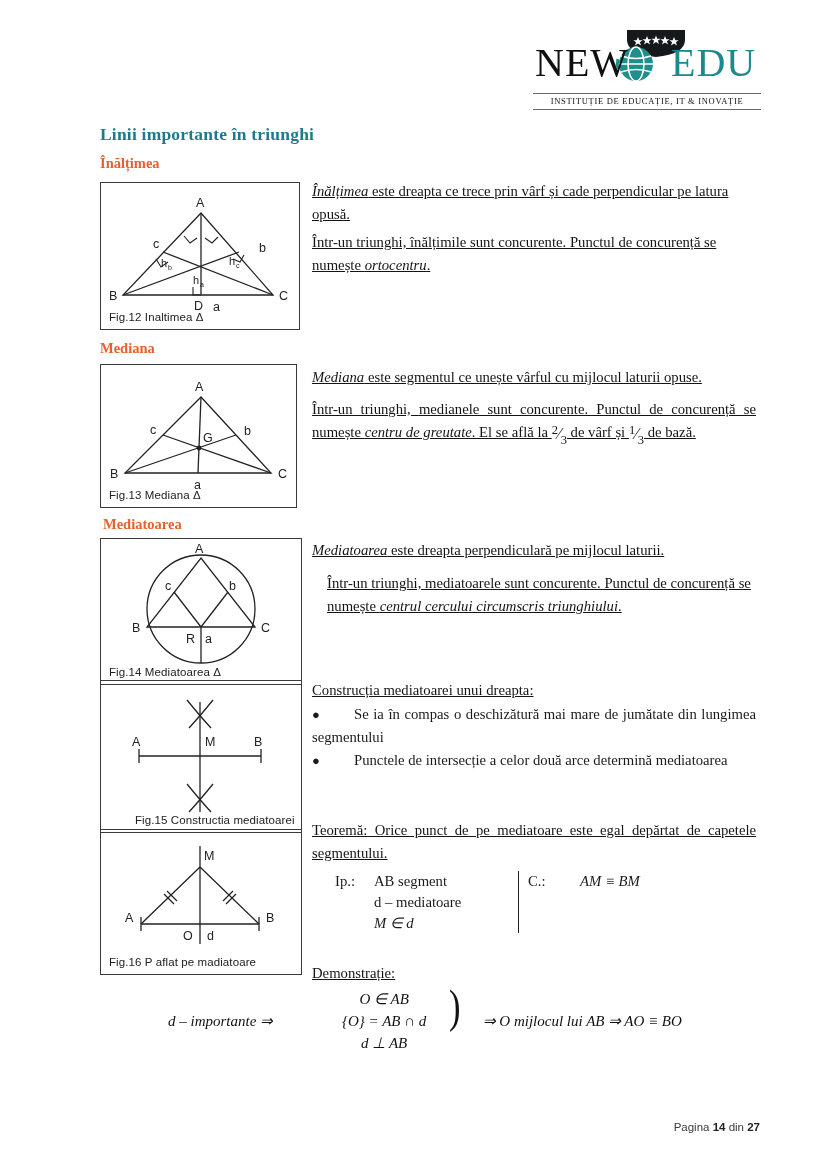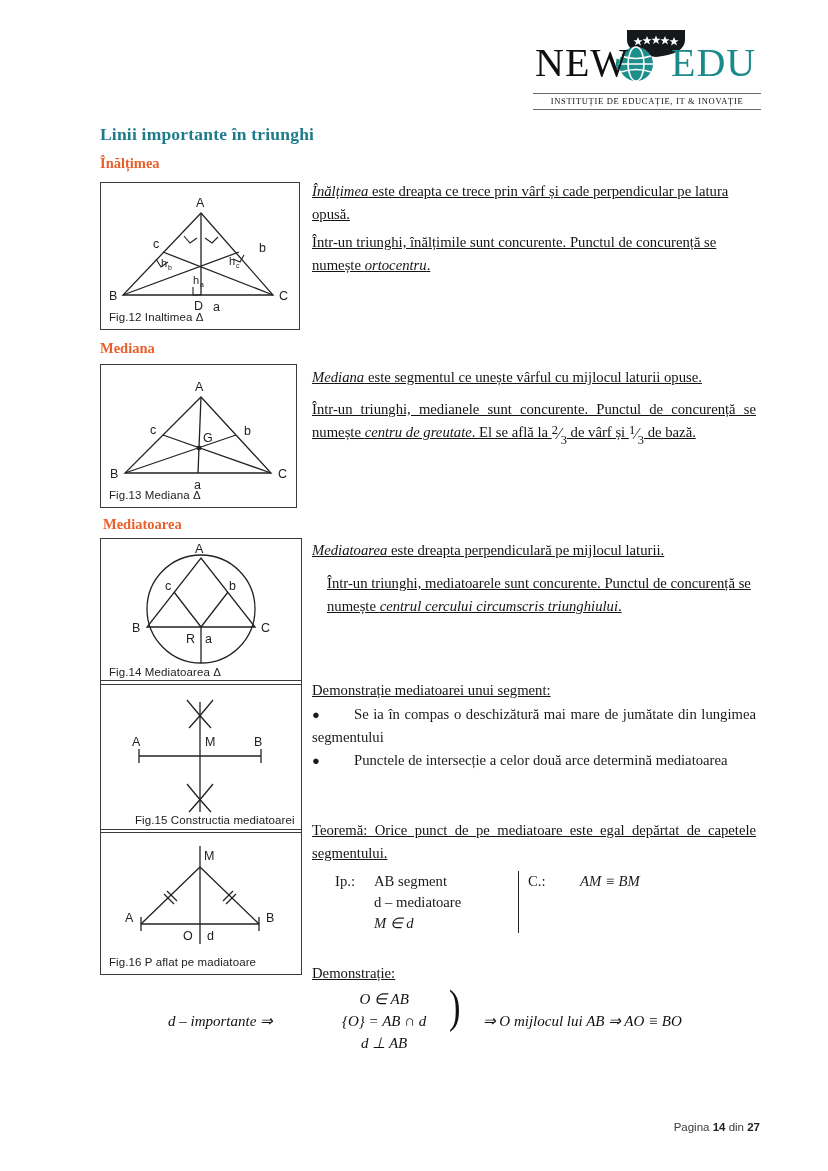--- a/index.html
+++ b/index.html
@@ -442,21 +442,21 @@
   <div class="ptext" id="t-inalt-2"><span>Într-un triunghi, înălțimile sunt concurente. Punctul de concurență se numește </span><span class="ui">ortocentru</span><span>.</span></div>
 
   <div class="ptext" id="t-med-1"><span class="ui">Mediana</span><span> este segmentul ce unește vârful cu mijlocul laturii opuse.</span></div>
 
   <div class="ptext just" id="t-med-2"><span>Într-un triunghi, medianele sunt concurente. Punctul de concurență se numește </span><span class="ui">centru de greutate</span><span>. El se află la </span><span class="frac"><span class="num">2</span><span class="sl">⁄</span><span class="den">3</span></span><span> de vârf și </span><span class="frac"><span class="num">1</span><span class="sl">⁄</span><span class="den">3</span></span><span> de bază.</span></div>
 
   <div class="ptext" id="t-mdt-1"><span class="ui">Mediatoarea</span><span> este dreapta perpendiculară pe mijlocul laturii.</span></div>
 
   <div class="ptext" id="t-mdt-2"><span>Într-un triunghi, mediatoarele sunt concurente. Punctul de concurență se numește </span><span class="ui">centrul cercului circumscris triunghiului</span><span>.</span></div>
 
-  <div class="ptext" id="t-constr">Demonstrație mediatoarei unui segment:</div>
+  <div class="ptext" id="t-constr">Construcția mediatoarei unui dreapta:</div>
 
   <div class="bullets">
     <div class="bul-row"><span class="bul-dot"><span>●</span></span><span>Se ia în compas o deschizătură mai mare de jumătate din lungimea segmentului</span></div>
     <div class="bul-row"><span class="bul-dot"><span>●</span></span><span>Punctele de intersecție a celor două arce determină mediatoarea</span></div>
   </div>
 
   <div class="ptext just" id="t-teorema">Teoremă: Orice punct de pe mediatoare este egal depărtat de capetele segmentului.</div>
 
   <div id="hypo">
     <span class="lbl">Ip.:</span>

